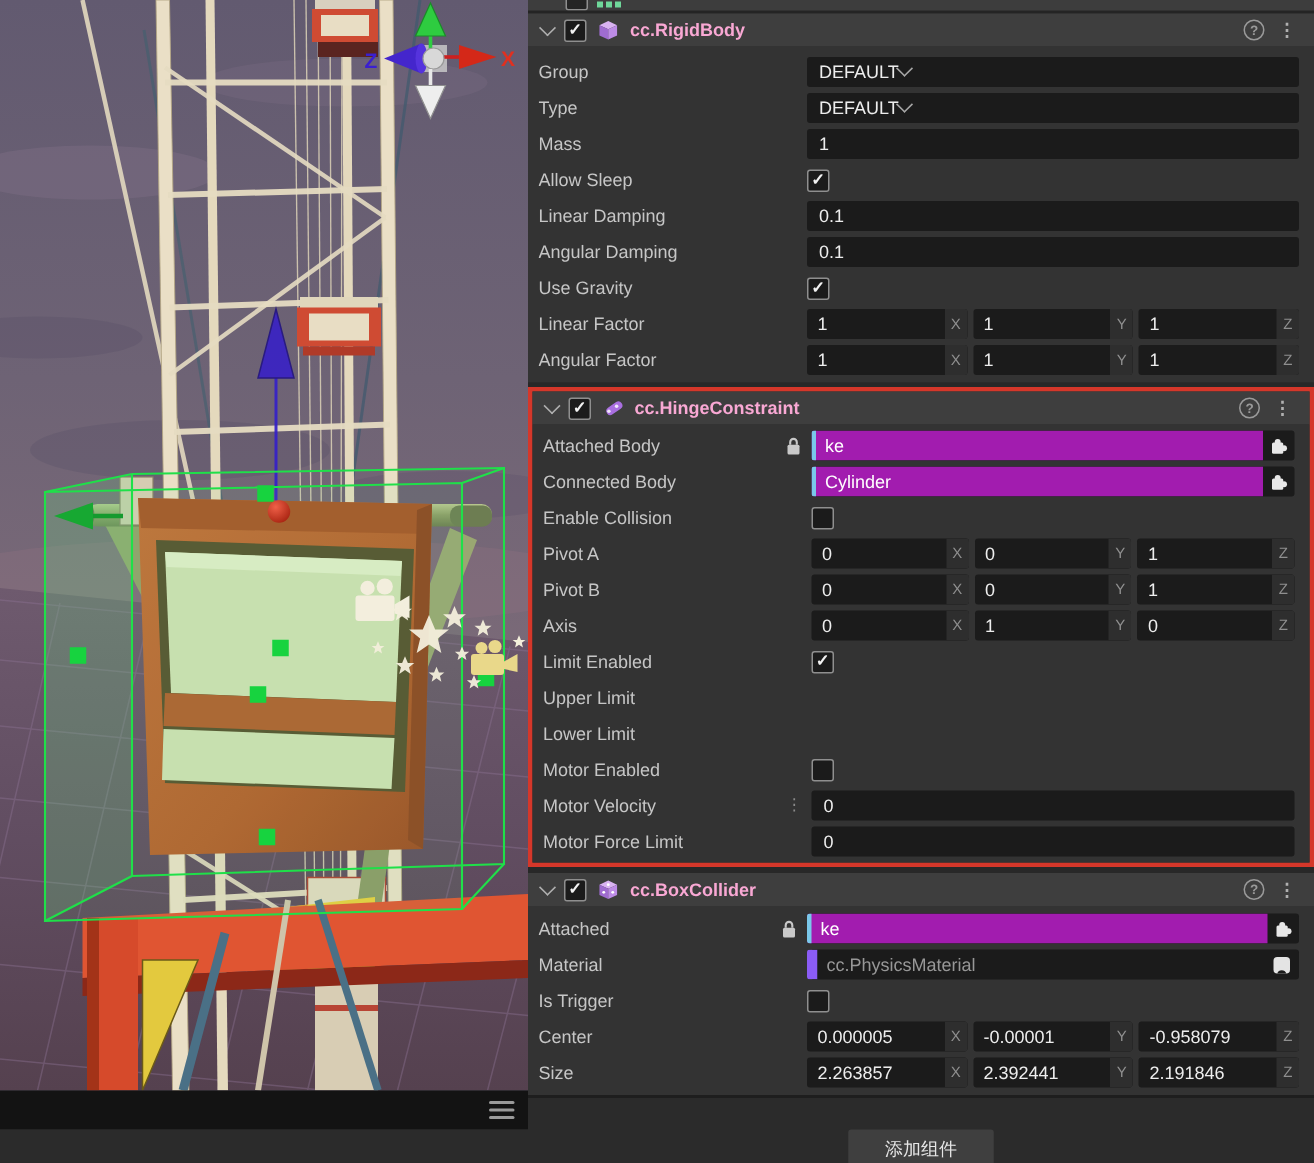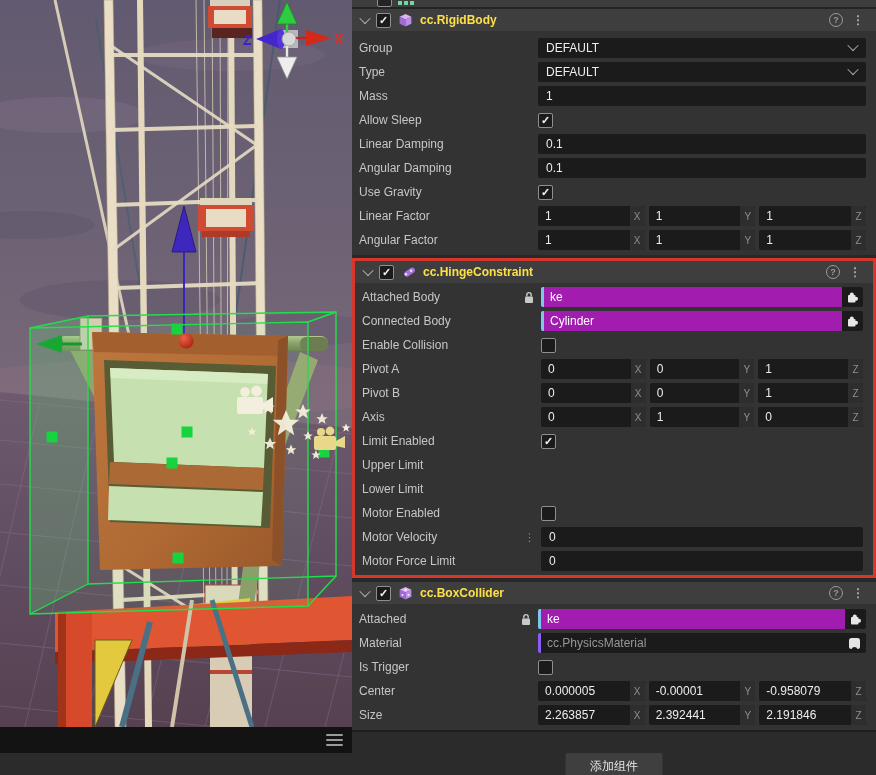--- a/index.html
+++ b/index.html
@@ -21,45 +21,45 @@
 
   .comp-header{height:22px;background:#3e3e3e;display:flex;align-items:center;padding:0 10px 0 9px;gap:7px;}
   .chev{width:7px;height:7px;border-right:1.6px solid #b0b0b0;border-bottom:1.6px solid #b0b0b0;
     transform:rotate(45deg) translate(-1px,-1px);flex:0 0 auto;cursor:pointer;}
   .hdr-check{width:13px;height:13px;}
   .checkbox{width:15px;height:15px;background:#1b1b1b;border:1px solid #8f8f8f;border-radius:2px;
     box-sizing:border-box;display:flex;align-items:center;justify-content:center;cursor:pointer;flex:0 0 auto;}
   .checkbox .tick{display:none;color:#f2f2f2;font-size:11px;font-weight:bold;line-height:1;}
   .checkbox.checked .tick{display:block;}
   .comp-icon{width:15px;height:15px;flex:0 0 auto;}
-  .comp-title{color:#fde047;font-size:12px;font-weight:700;flex:1;white-space:nowrap;}
+  .comp-title{color:#f9a8d4;font-size:12px;font-weight:700;flex:1;white-space:nowrap;}
   .help-icon{width:14px;height:14px;border:1.3px solid #9a9a9a;border-radius:50%;color:#9a9a9a;
     font-size:9px;font-weight:bold;display:flex;align-items:center;justify-content:center;box-sizing:border-box;cursor:pointer;}
   .more-icon{color:#b0b0b0;font-size:12px;font-weight:bold;cursor:pointer;line-height:1;padding:0 2px;}
 
   .rows{background:#333333;}
   .row{height:24px;display:flex;align-items:center;padding-left:7px;}
   .lbl{flex:0 0 155px;color:#c6c6c6;font-size:12px;white-space:nowrap;overflow:hidden;}
   .slot{flex:0 0 24px;display:flex;align-items:center;justify-content:flex-end;padding-right:6px;box-sizing:border-box;}
   .ctl{flex:1;margin-right:10px;display:flex;align-items:center;min-width:0;}
   .tinput{flex:1;height:20px;background:#1b1b1b;border-radius:2px;color:#ededed;font-size:12px;
     line-height:20px;padding:0 8px;box-sizing:border-box;white-space:nowrap;overflow:hidden;cursor:text;}
   .select{flex:1;height:20px;background:#1b1b1b;border-radius:2px;color:#ededed;font-size:12px;
-    display:flex;align-items:center;justify-content:space-between;padding:0 9px 0 8px;box-sizing:border-box;cursor:pointer;}
+    display:flex;align-items:center;padding:0 9px 0 8px;box-sizing:border-box;cursor:pointer;}
   .select .chev{border-color:#a8a8a8;margin-top:-3px;}
   .vec{flex:1;display:flex;gap:4px;min-width:0;}
   .vfield{flex:1;height:20px;background:#1b1b1b;border-radius:2px;display:flex;align-items:center;overflow:hidden;min-width:0;}
   .vval{flex:1;color:#ededed;font-size:12px;padding-left:7px;white-space:nowrap;overflow:hidden;cursor:text;}
   .vtag{flex:0 0 15px;align-self:stretch;background:#2e2e2e;color:#8f8f8f;font-size:10px;
     display:flex;align-items:center;justify-content:center;}
   .noderef{flex:1;height:20px;background:#1b1b1b;border-radius:2px;position:relative;overflow:hidden;cursor:pointer;}
   .nr-fill{position:absolute;left:0;top:0;bottom:0;right:21px;background:#a21caf;border-left:3px solid #7ac8ea;
     display:flex;align-items:center;padding-left:6px;color:#fff;font-size:12px;white-space:nowrap;overflow:hidden;}
   .nr-icon{position:absolute;right:4px;top:3px;width:14px;height:14px;}
-  .assetref{flex:1;height:20px;background:#1b1b1b;border-left:3px solid #8b5cf6;border-radius:2px;
+  .assetref{flex:1;height:20px;background:#1b1b1b;border-left:7px solid #8b5cf6;border-radius:2px;
     display:flex;align-items:center;justify-content:space-between;padding:0 5px 0 6px;color:#979797;
     font-size:12px;box-sizing:border-box;cursor:pointer;min-width:0;}
   .lock-icon{width:12px;height:13px;}
   .drag-dots{color:#8a8a8a;font-size:11px;line-height:1;cursor:ns-resize;}
   .hl{border:3px solid #d5372a;box-sizing:border-box;}
   .hl .comp-header{height:22px;}
   .panel-bottom{height:46px;background:#2b2b2b;border-top:2px solid #1e1e1e;position:relative;box-sizing:content-box;}
   .add-btn{position:absolute;left:50%;transform:translateX(-50%);top:21px;width:97px;height:27px;
     background:#3f3f3f;color:#e6e6e6;font-size:12px;display:flex;align-items:center;justify-content:center;
     border-radius:2px;cursor:pointer;}

